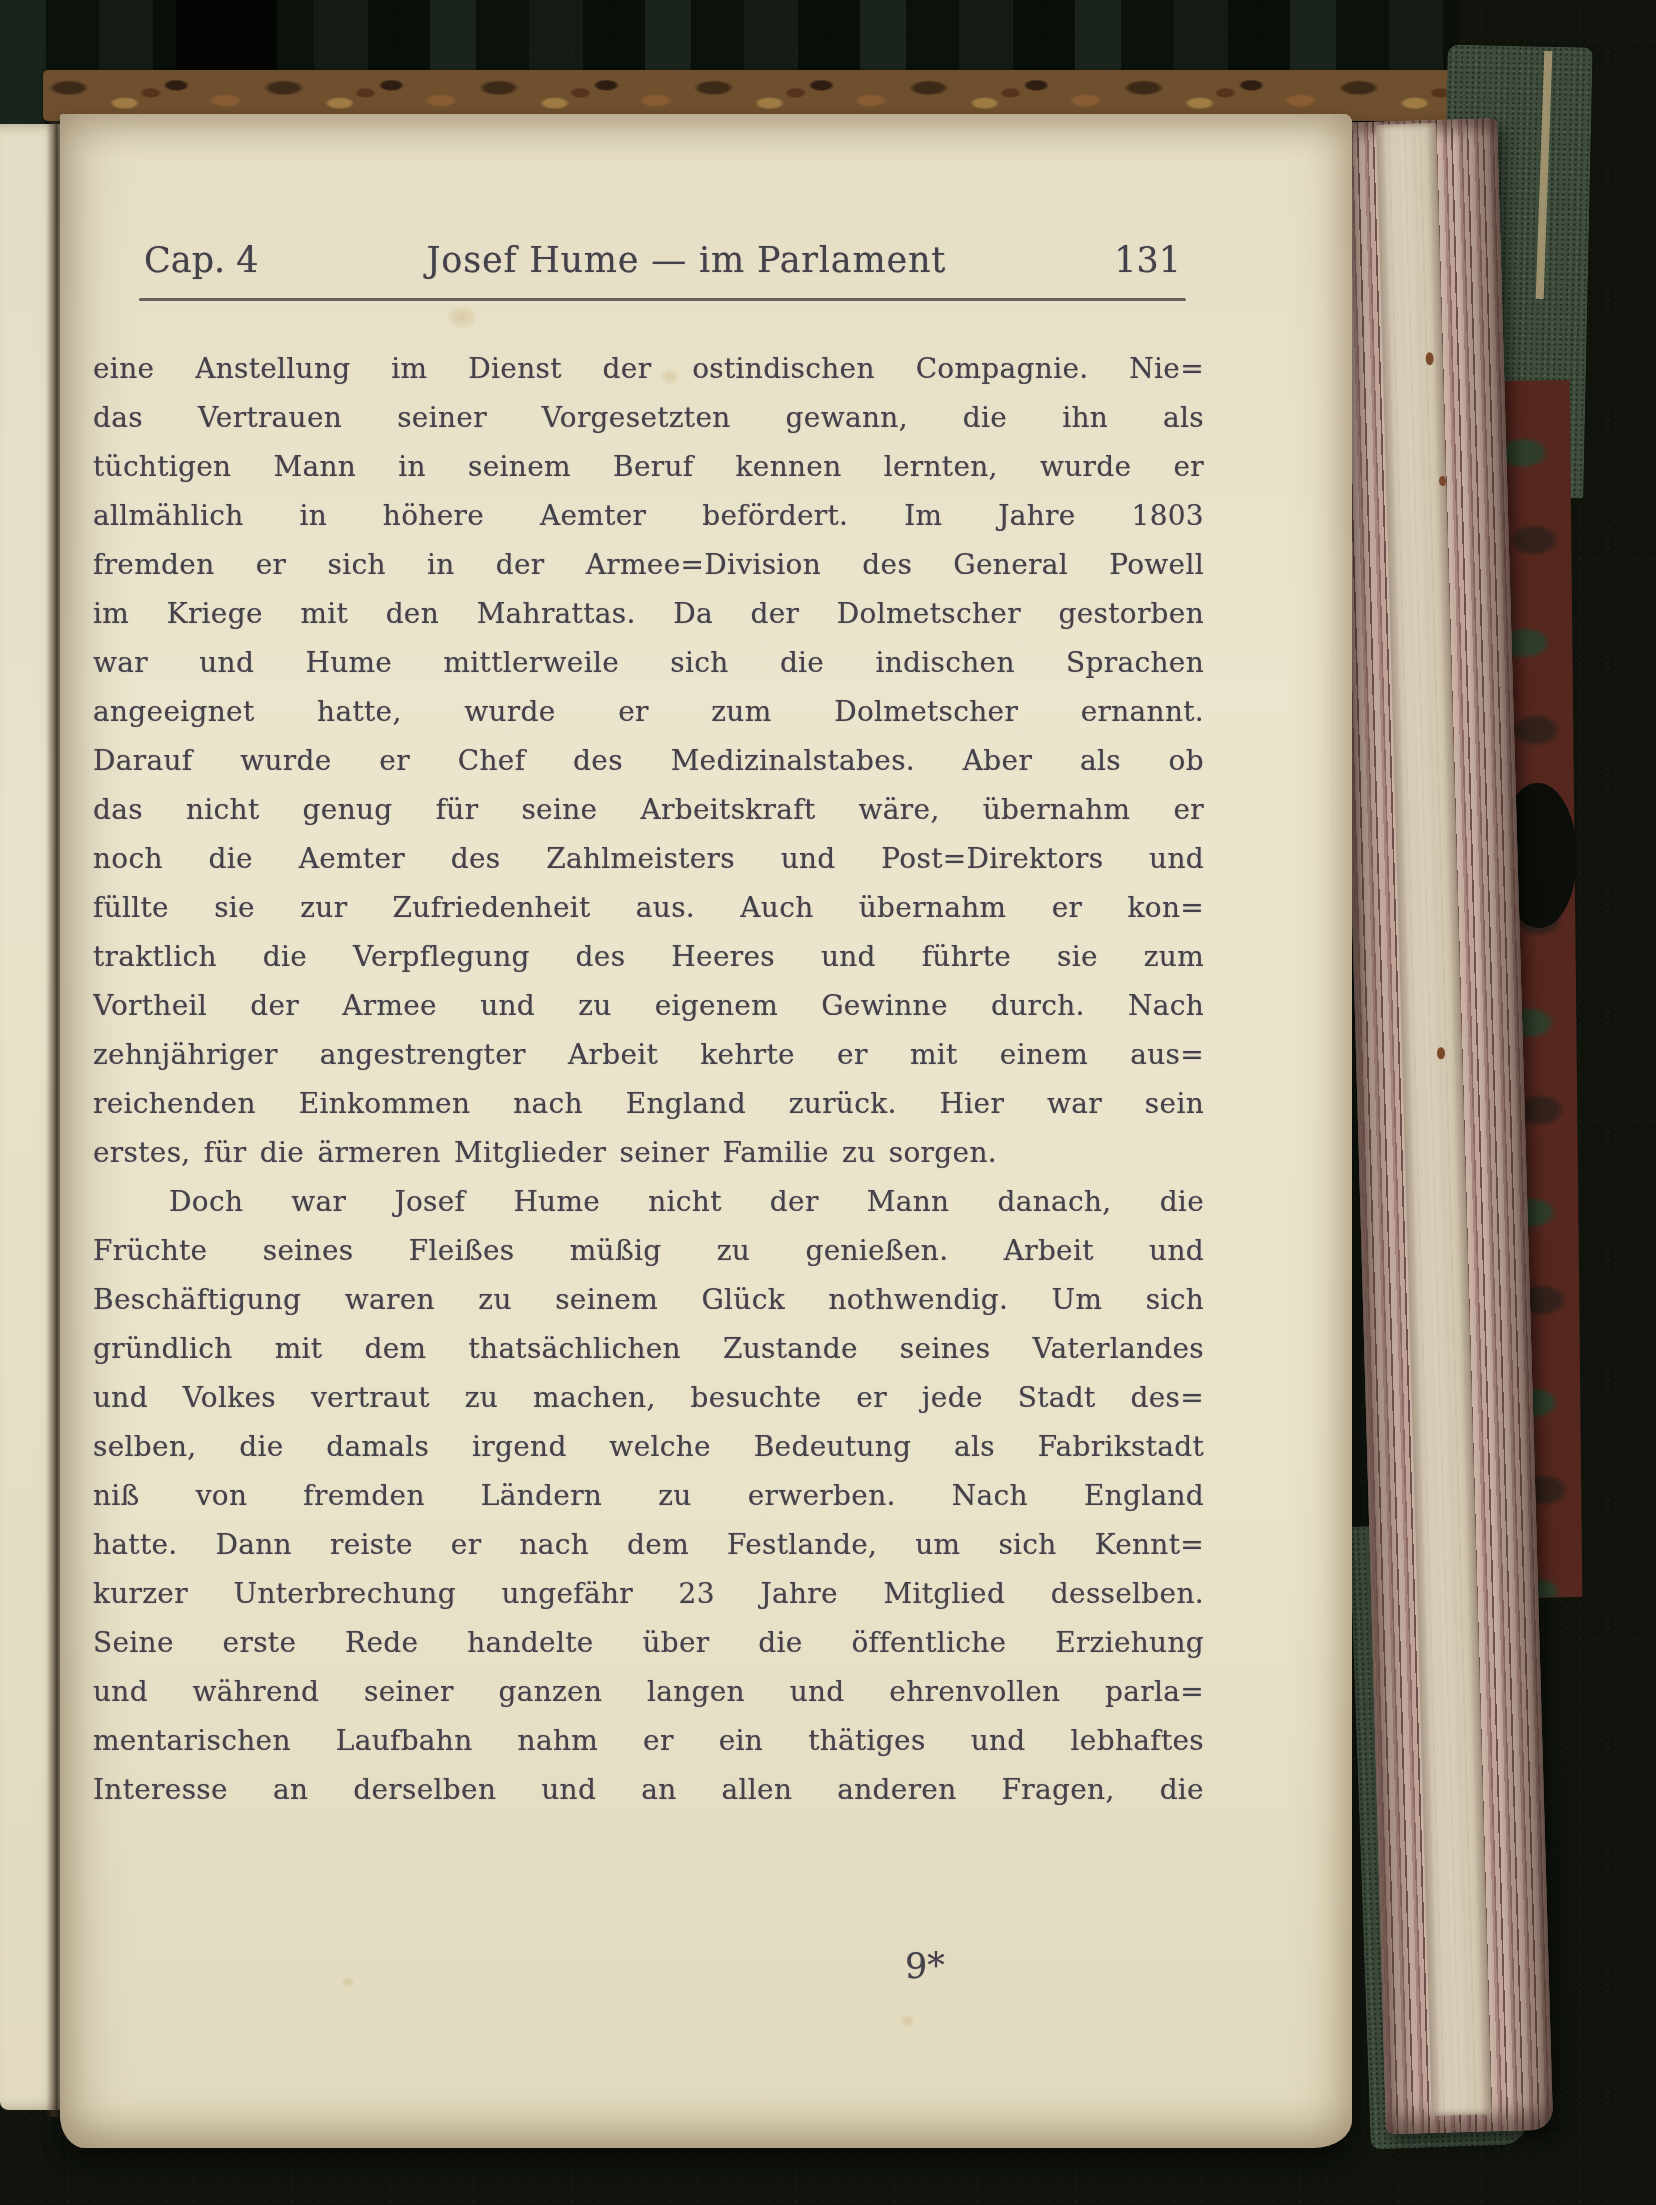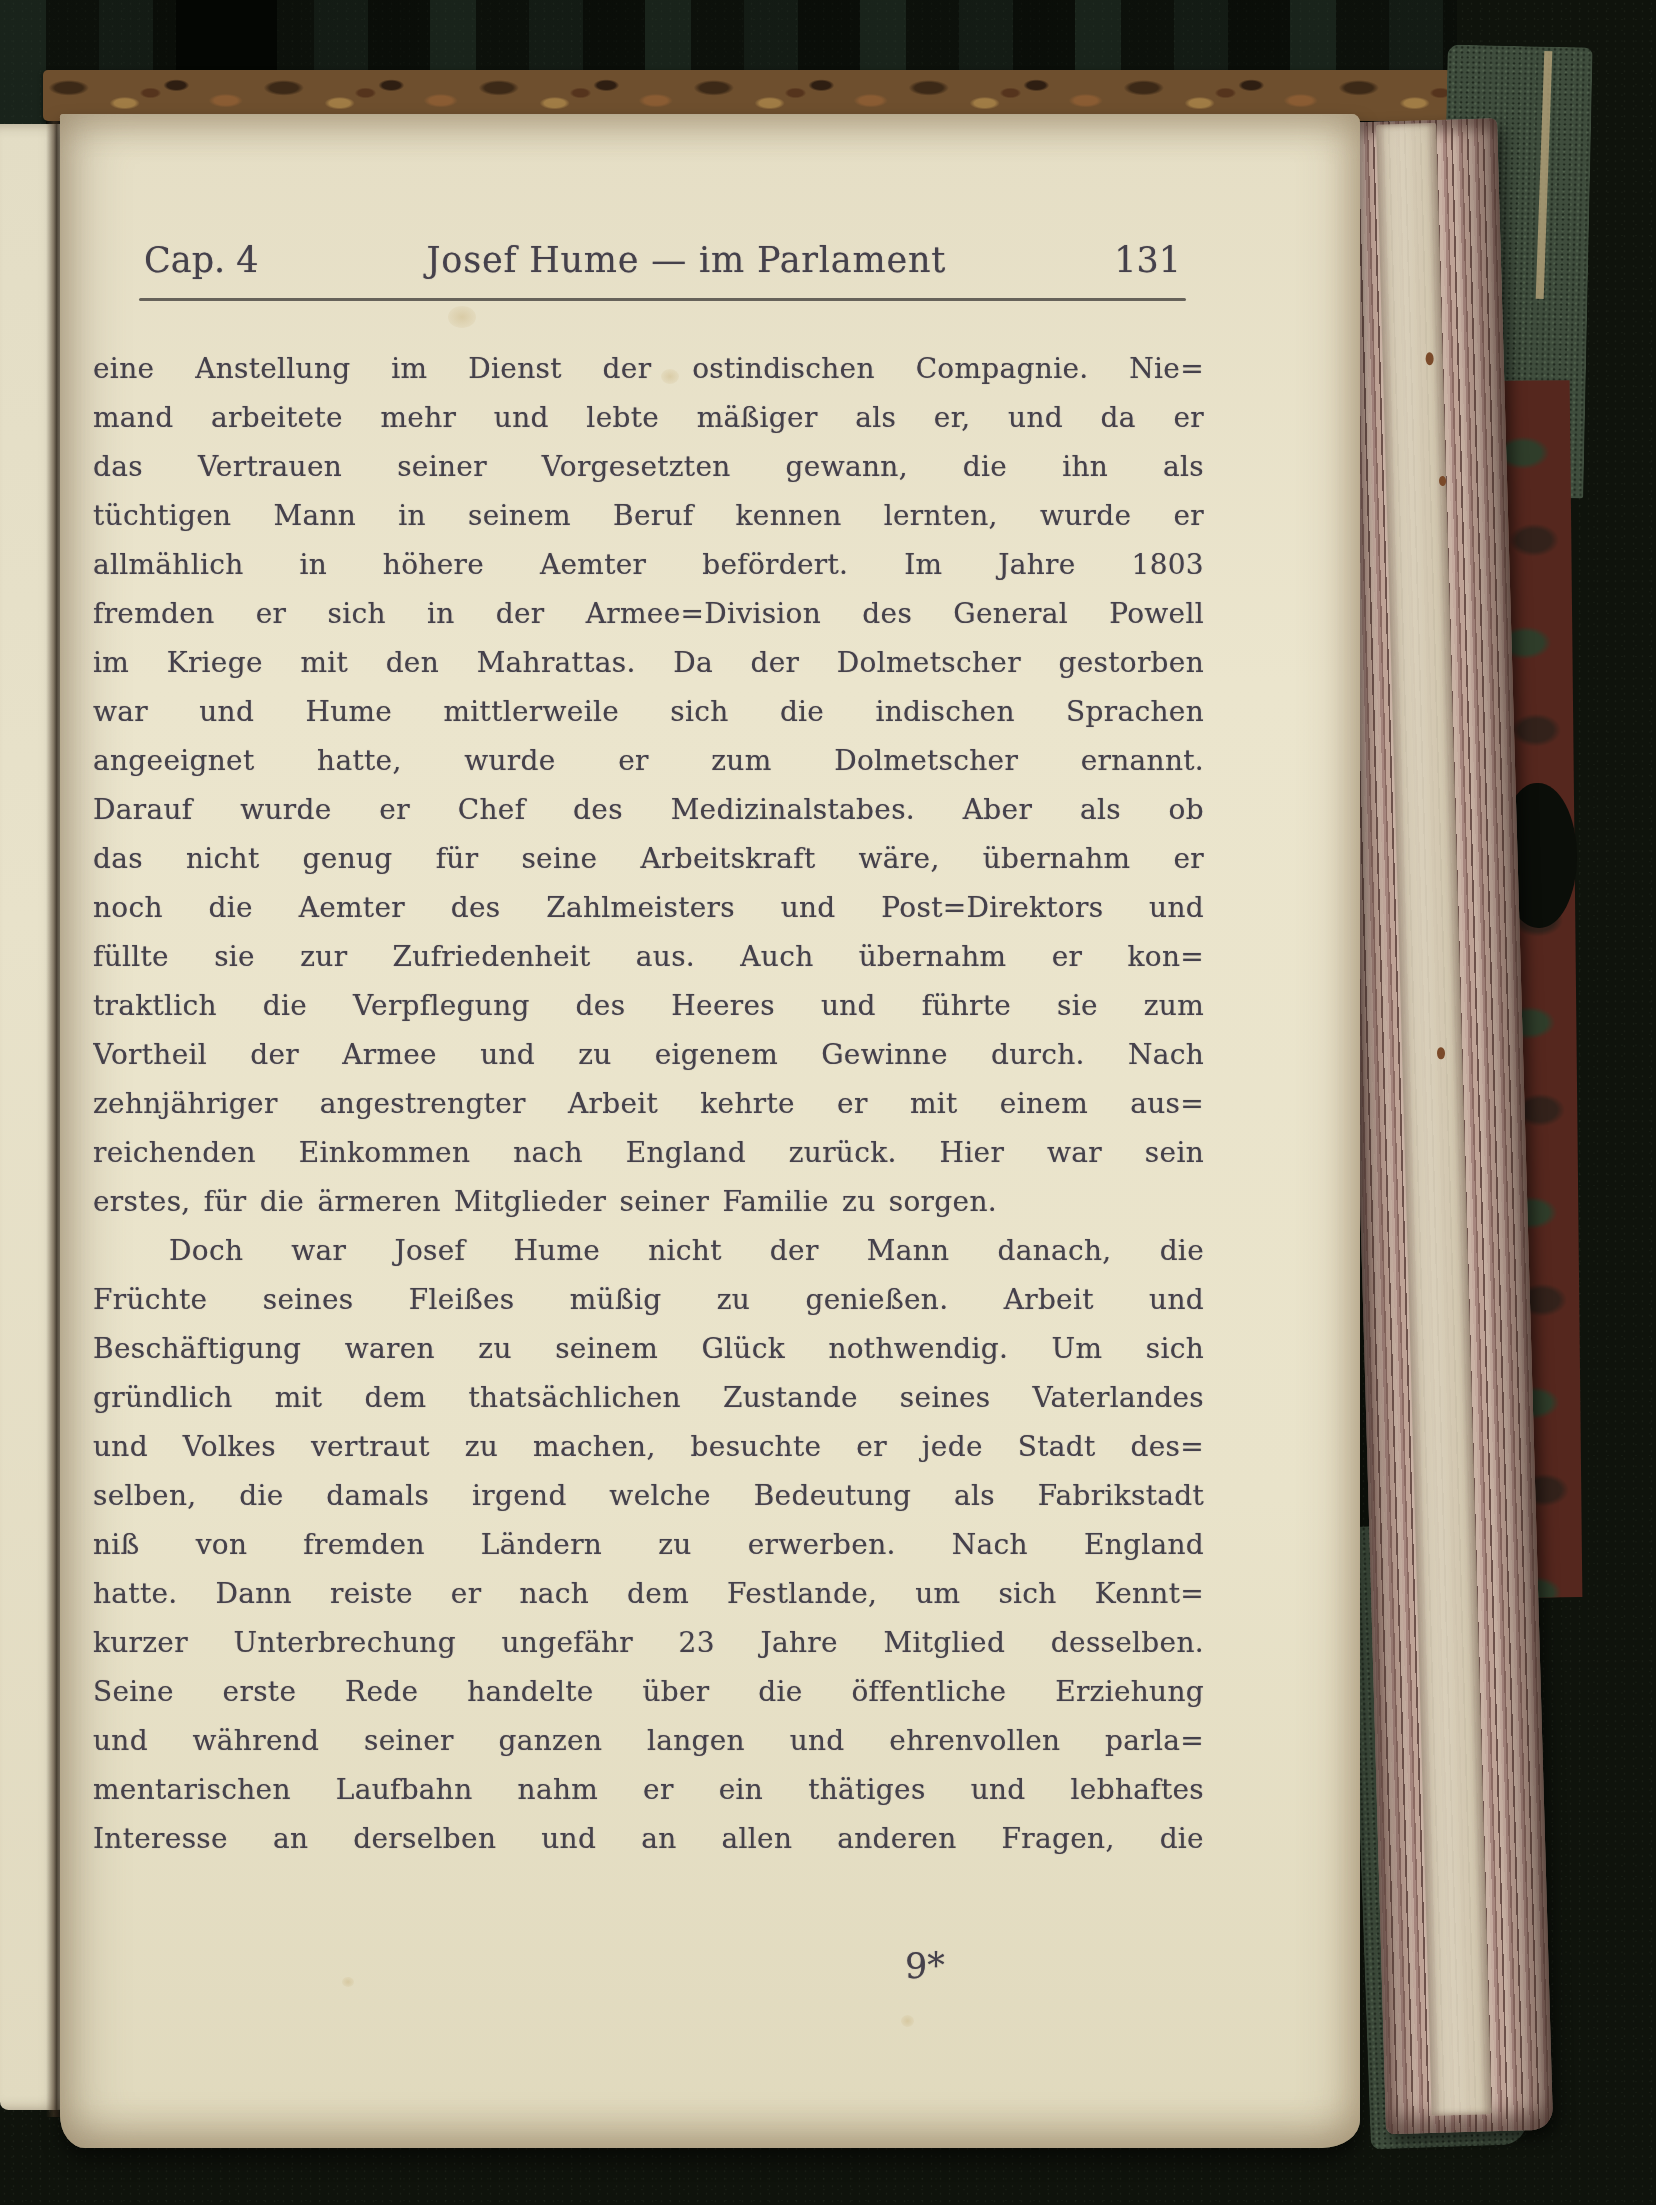--- a/index.html
+++ b/index.html
@@ -108,21 +108,20 @@
   .page{
     left:60px;top:114px;width:1292px;height:2034px;
     background:linear-gradient(180deg,#e5dec5 0%,#ebe5cd 28%,#e9e3ca 68%,#e0d9bd 100%);
     border-radius:3.3px 8.3px 38px 25px / 3.3px 8.3px 28px 33px;
     box-shadow:
       inset 25px 0 46px rgba(120,100,75,.28),
       inset -21.5px 0 40px rgba(145,122,92,.30),
       inset 0 16.6px 28px rgba(150,128,95,.30),
       inset 0 -21.5px 33px rgba(140,118,88,.33),
       0 11.6px 18px rgba(0,0,0,.5);
-    padding-left: 8px;
   }
   .stain{position:absolute;border-radius:50%;background:radial-gradient(#c3a96f,rgba(195,169,111,0));opacity:.38;}
 
   
   .text-block{position:absolute;left:33px;top:124px;width:1111px;color:#45414b;}
   .hdr{
     display:flex;justify-content:space-between;align-items:baseline;
     padding:0 23px 0 51px;font-size:35px;line-height:45px;
     text-shadow:0 0 1px rgba(70,62,75,.55);
   }
@@ -170,21 +169,20 @@
   <div class="text-block">
     <div class="hdr">
       <span>Cap. 4</span>
       <span class="title">Josef Hume — im Parlament</span>
       <span>131</span>
     </div>
     <div class="rule"></div>
 
     <div class="bodytext">
       <div class="line">eine Anstellung im Dienst der ostindischen Compagnie. Nie=</div>
-      <div class="line">mand arbeitete mehr und lebte mäßiger als er, und da er</div>
       <div class="line">das Vertrauen seiner Vorgesetzten gewann, die ihn als</div>
       <div class="line">tüchtigen Mann in seinem Beruf kennen lernten, wurde er</div>
       <div class="line">allmählich in höhere Aemter befördert. Im Jahre 1803</div>
       <div class="line">fremden er sich in der Armee=Division des General Powell</div>
       <div class="line">im Kriege mit den Mahrattas. Da der Dolmetscher gestorben</div>
       <div class="line">war und Hume mittlerweile sich die indischen Sprachen</div>
       <div class="line">angeeignet hatte, wurde er zum Dolmetscher ernannt.</div>
       <div class="line">Darauf wurde er Chef des Medizinalstabes. Aber als ob</div>
       <div class="line">das nicht genug für seine Arbeitskraft wäre, übernahm er</div>
       <div class="line">noch die Aemter des Zahlmeisters und Post=Direktors und</div>

